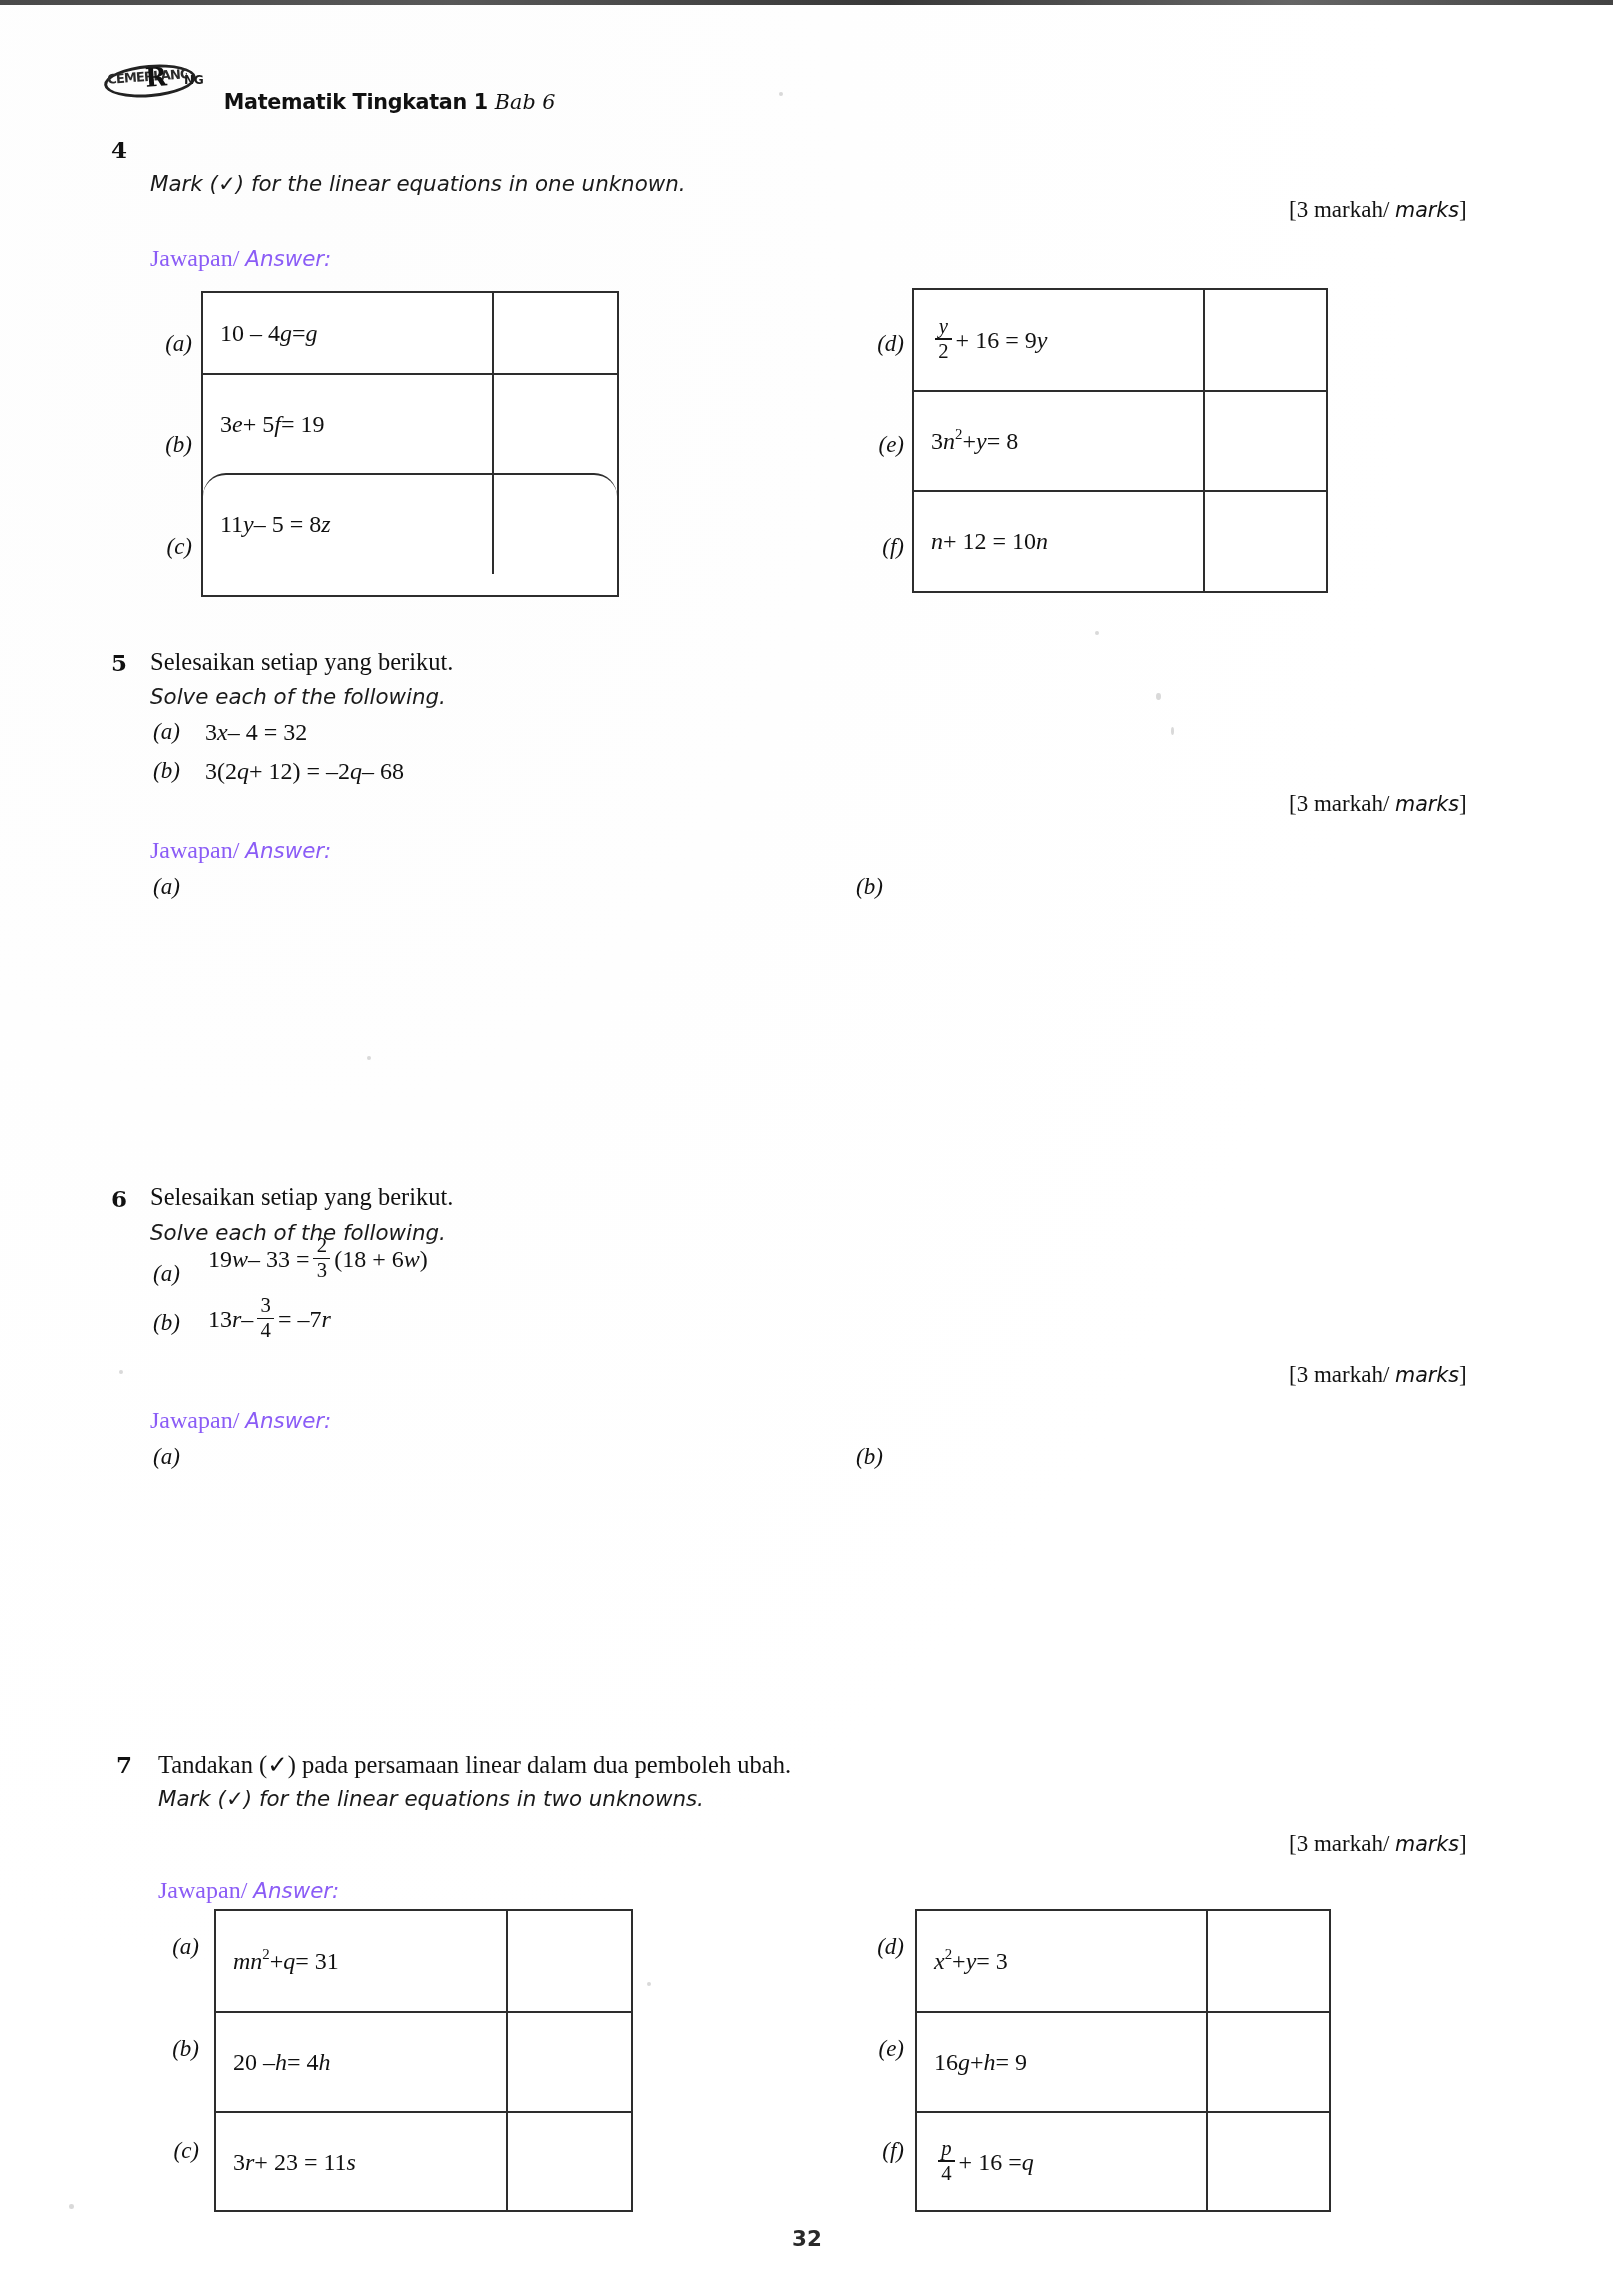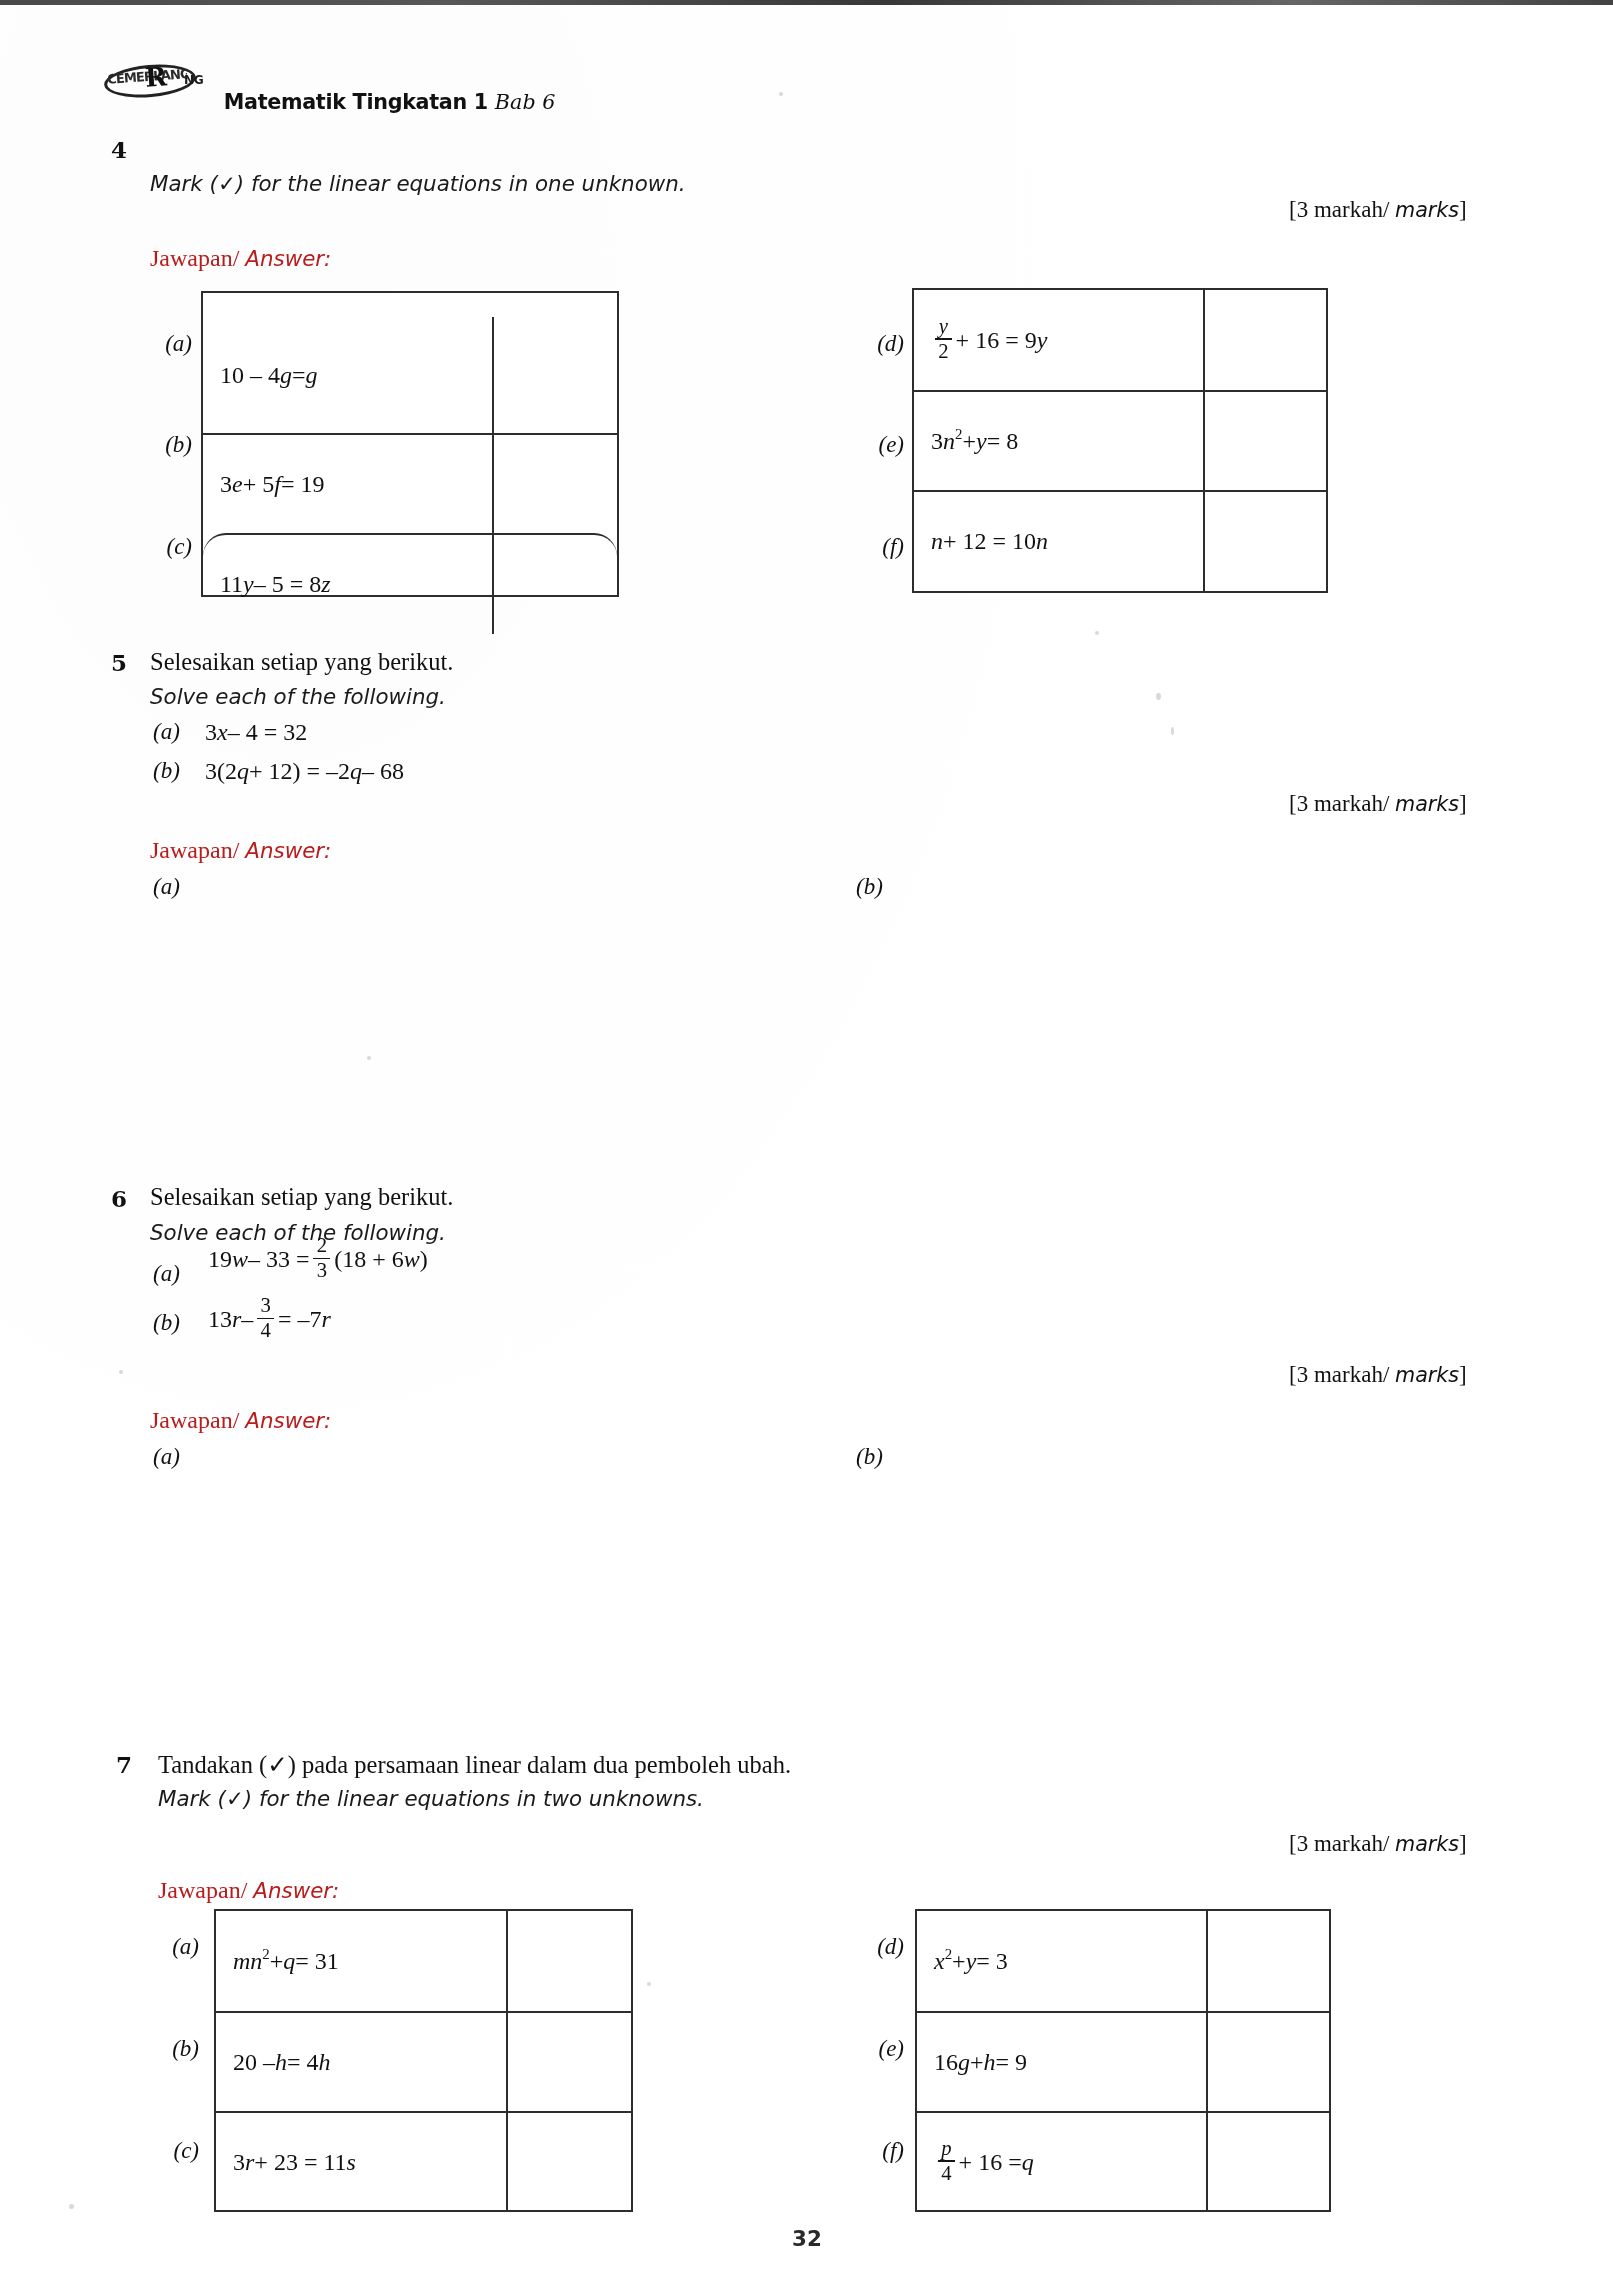--- a/index.html
+++ b/index.html
@@ -144,21 +144,21 @@
   }
   .marks i {
     font-family: "DejaVu Sans", sans-serif;
     font-style: italic;
     font-size: 20.7px;
   }
   .answer-label {
     position: absolute;
     font-family: "Liberation Serif", serif;
     font-size: 24px;
-    color: #b91c1c;
+    color: #8b5cf6;
     white-space: nowrap;
   }
   .answer-label i {
     font-family: "DejaVu Sans", sans-serif;
     font-style: italic;
     font-size: 21.4px;
   }
   .sub-label {
     position: absolute;
     font-family: "Liberation Serif", serif;
@@ -295,21 +295,21 @@
   <div class="answer-label" style="left:150px;top:245px;">
     <span>Jawapan/</span>
     <i>Answer:</i>
   </div>
 
   <div class="row-letter" style="left:138px;top:331px;">(a)</div>
   <div class="row-letter" style="left:138px;top:432px;">(b)</div>
   <div class="row-letter" style="left:138px;top:534px;">(c)</div>
 
   <div class="tick-table" style="left:201px;top:291px;width:418px;height:306px;">
-    <div class="tick-row" style="height:116px;margin-top:24px;">
+    <div class="tick-row" style="height:80px;">
       <div class="tick-cell-eq" style="width:291px;">
         <span class="math">
           <span>10 – 4</span>
             <i>g</i>
             <span> = </span>
             <i>g</i>
         </span>
       </div>
       <div class="tick-cell-blank" style="width:122px;"></div>
     </div>

